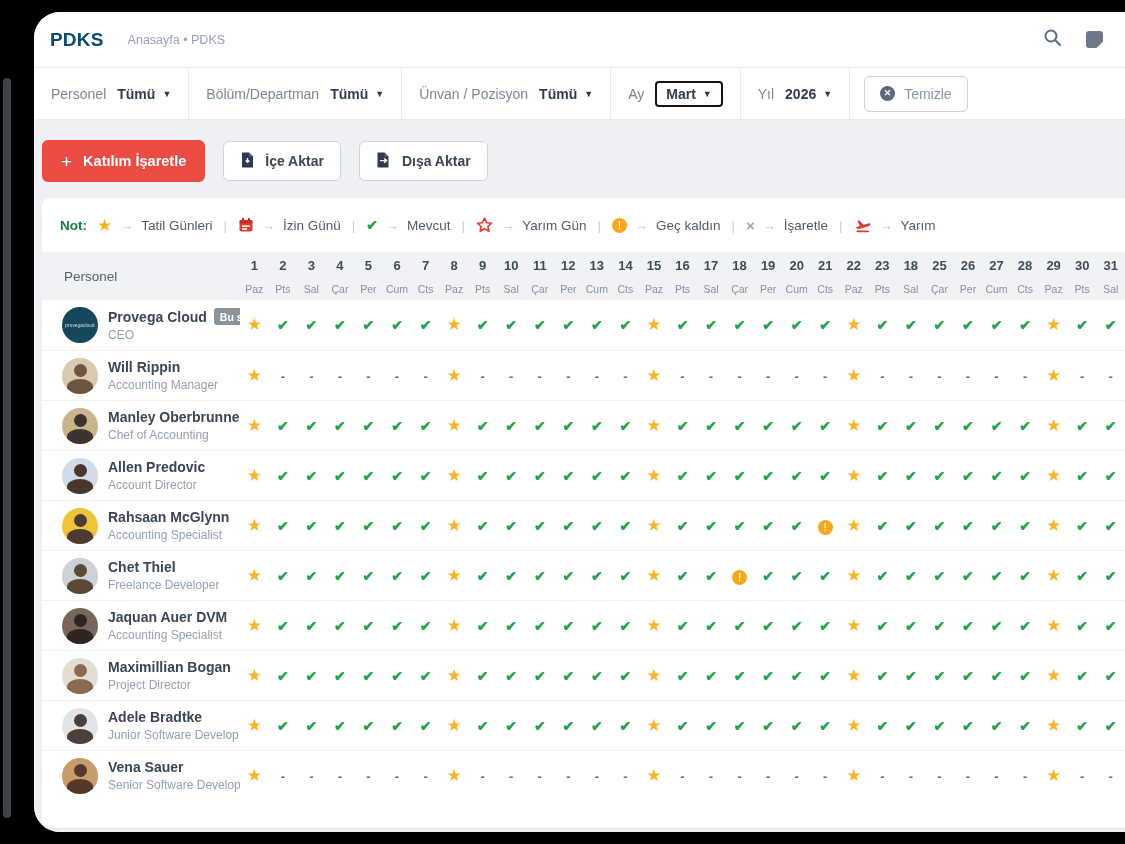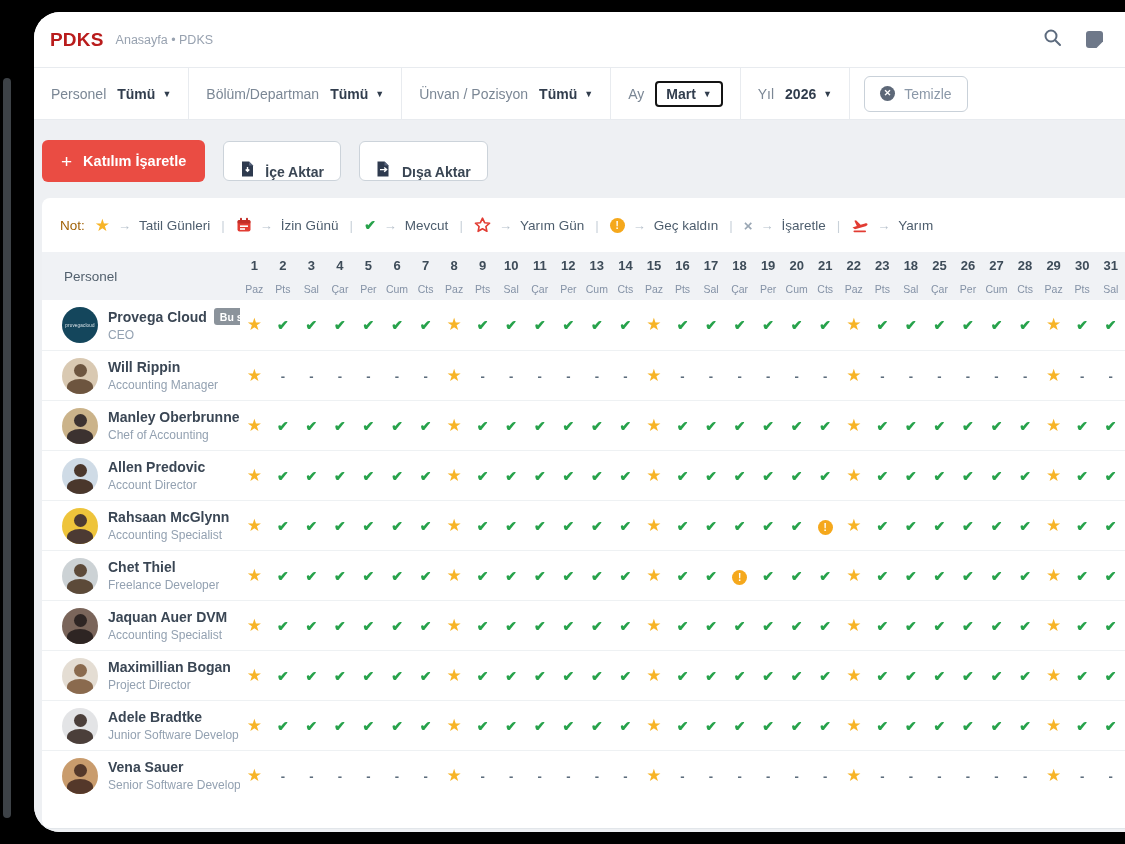--- a/index.html
+++ b/index.html
@@ -3,21 +3,21 @@
 <meta charset="utf-8">
 <style>
   * { margin:0; padding:0; box-sizing:border-box; }
   body { font-family:"Liberation Sans", sans-serif; }
   .canvas { position:relative; width:1125px; height:844px; background:#000; overflow:hidden; }
   .scroll-strip { position:absolute; left:3px; top:78px; width:8px; height:740px; background:#3d4247; border-radius:4px; }
   .window { position:absolute; left:34px; top:12px; width:1091px; height:820px; background:#fff; border-radius:26px 0 0 26px; overflow:hidden; }
 
   
   .topbar { height:55px; display:flex; align-items:center; padding:0 16px; background:#fff; }
-  .title { font-size:19px; font-weight:bold; color:#b91c1c; margin-right:12px; letter-spacing:.2px; }
+  .title { font-size:19px; font-weight:bold; color:#0c4a6e; margin-right:24px; letter-spacing:.2px; }
   .breadcrumb { font-size:12.5px; color:#98a2b0; }
   .topbar-icons { margin-left:auto; display:flex; gap:24px; align-items:center; padding-right:6px; }
   .note-icon { width:17px; height:17px; background:#6e7889; border-radius:3px;
                clip-path:polygon(0 0,100% 0,100% 62%,62% 100%,0 100%); }
 
   
   .filterbar { height:53px; border-top:1px solid #e8ebef; border-bottom:1px solid #e8ebef;
                display:flex; align-items:center; background:#fff; }
   .filter-group { display:flex; align-items:center; gap:11px; padding:0 17px; height:100%;
                   border-right:1px solid #e8ebef; }
@@ -34,27 +34,27 @@
 
   
   .content { background:#eef0f3; height:713px; padding:20px 0 0 8px; }
   .actions { display:flex; gap:18px; align-items:center; margin-bottom:16px; }
   .btn-primary { background:#ea4c43; color:#fff; border:none; border-radius:6px; height:42px;
                  padding:0 19px; font-size:14.5px; font-weight:bold; display:flex; align-items:center;
                  gap:11px; cursor:pointer; font-family:inherit; }
   .plus { font-size:19px; font-weight:normal; line-height:1; }
   .btn-secondary { background:#fff; border:1px solid #ccd3da; border-radius:6px; height:40px;
                    padding:0 16px; font-size:14px; font-weight:bold; color:#3a4654; display:flex;
-                   align-items:flex-end; gap:10px; cursor:pointer; font-family:inherit; }
+                   align-items:center; gap:10px; cursor:pointer; font-family:inherit; }
 
   
   .card { background:#fff; border-radius:8px 0 0 8px; height:631px; border-bottom:1px solid #e2e6ea; overflow:hidden; }
   .legend { height:54px; display:flex; align-items:center; padding-left:18px; font-size:13.5px;
             color:#4d5d6d; gap:8px; }
-  .legend .not { font-weight:normal; color:#a16207; margin-right:2px; }
+  .legend .not { font-weight:bold; color:#15803d; margin-right:2px; }
   .l-arrow { color:#b6c0cb; font-size:13px; }
   .l-sep { color:#c9d1d9; margin:0 3px; }
   .i-star { color:#f7b427; font-size:17px; line-height:1; }
   .i-check { color:#27a24b; font-size:14px; font-weight:bold; line-height:1; }
   .i-x { color:#9aa7b4; font-size:15px; font-weight:bold; line-height:1; }
   .i-late { display:inline-block; width:15px; height:15px; background:#f5a81c; border-radius:50%;
             color:#fff; font-size:10px; font-weight:bold; line-height:15px; text-align:center; }
 
   
   .grid-header { display:grid; grid-template-columns:198px repeat(31,1fr); background:#f0f2f5;

